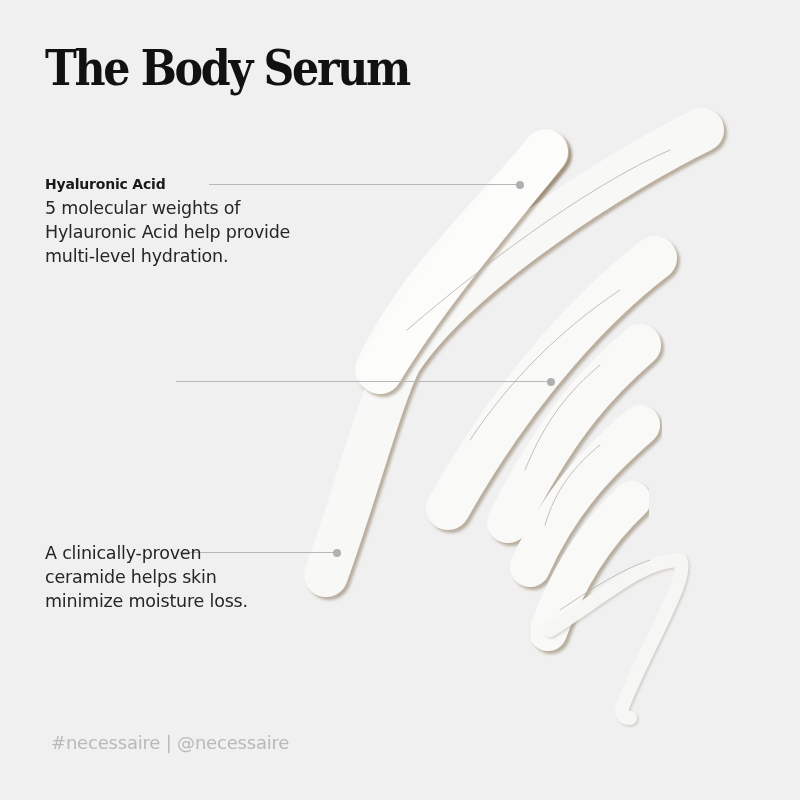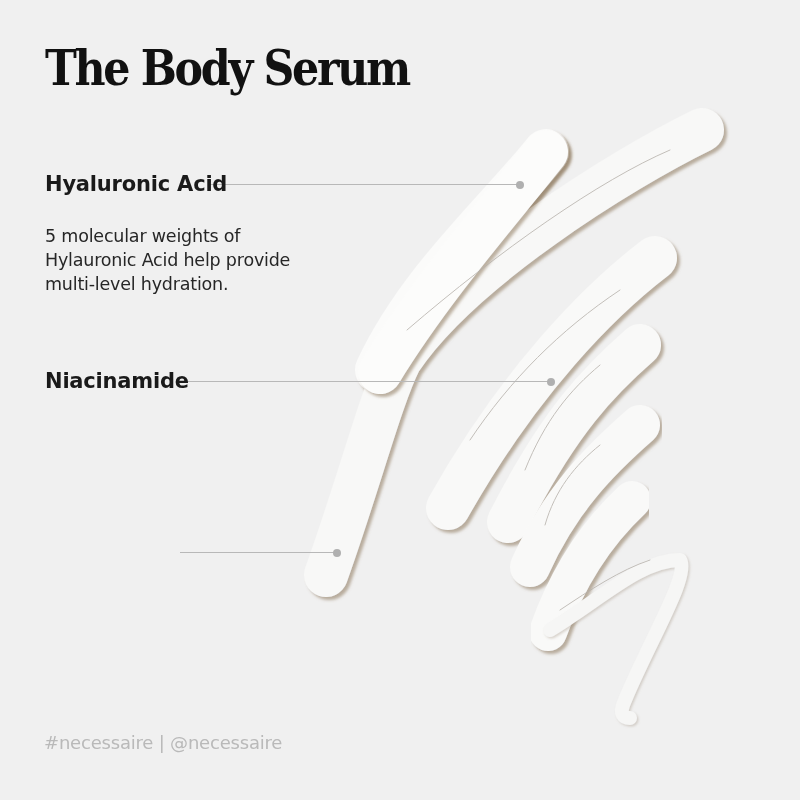--- a/index.html
+++ b/index.html
@@ -21,33 +21,33 @@
       color: #111;
       margin: 0;
       line-height: 1;
     }
     .serum-art { position: absolute; left: 0; top: 0; width: 800px; height: 800px; }
     .ingredient {
       position: absolute; left: 45px;
       font-size: 17.5px; line-height: 24px;
       letter-spacing: -0.2px;
     }
-    .ingredient .name { font-weight: bold; color: #1a1a1a; font-size: 21px; }
-    .ingredient .desc { color: #262626; white-space: pre-line; margin-top: 28px; }
+    .ingredient .name { font-weight: bold; color: #1a1a1a; font-size: 14px; }
+    .ingredient .desc { color: #262626; white-space: pre-line; }
     .ing-1 { top: 172px; }
     .ing-2 { top: 369px; }
     .ing-3 { top: 541px; }
     .leader { position: absolute; height: 1px; background: #b8b8b8; }
     .leader .dot {
       position: absolute; right: -4px; top: -3.5px;
       width: 8px; height: 8px; border-radius: 50%;
       background: #b0b0b0;
     }
     .footer {
-      position: absolute; left: 44px; top: 732px;
+      position: absolute; left: 51px; top: 732px;
       font-size: 18px; color: #b9b9b9; letter-spacing: -0.2px;
     }
     sup { font-size: 8px; vertical-align: 8px; }
   </style>
 </head>
 <body>
 
 <h1 class="title">The Body Serum</h1>
 
 <svg class="serum-art" viewBox="0 0 800 800" xmlns="http://www.w3.org/2000/svg">
@@ -114,19 +114,21 @@
 </div>
 
 <div class="ingredient ing-1">
   <div class="name">Hyaluronic Acid</div>
   <div class="desc">5 molecular weights of
 Hylauronic Acid help provide
 multi-level hydration.</div>
 </div>
 
 <div class="ingredient ing-2">
-  <div class="name">Niacinamide</div>
 </div>
 
 <div class="ingredient ing-3">
+  <div class="desc">A clinically-proven
+ceramide helps skin
+minimize moisture loss.</div>
 </div>
 
 <div class="footer">#necessaire | @necessaire</div>
 
 </body></html>

